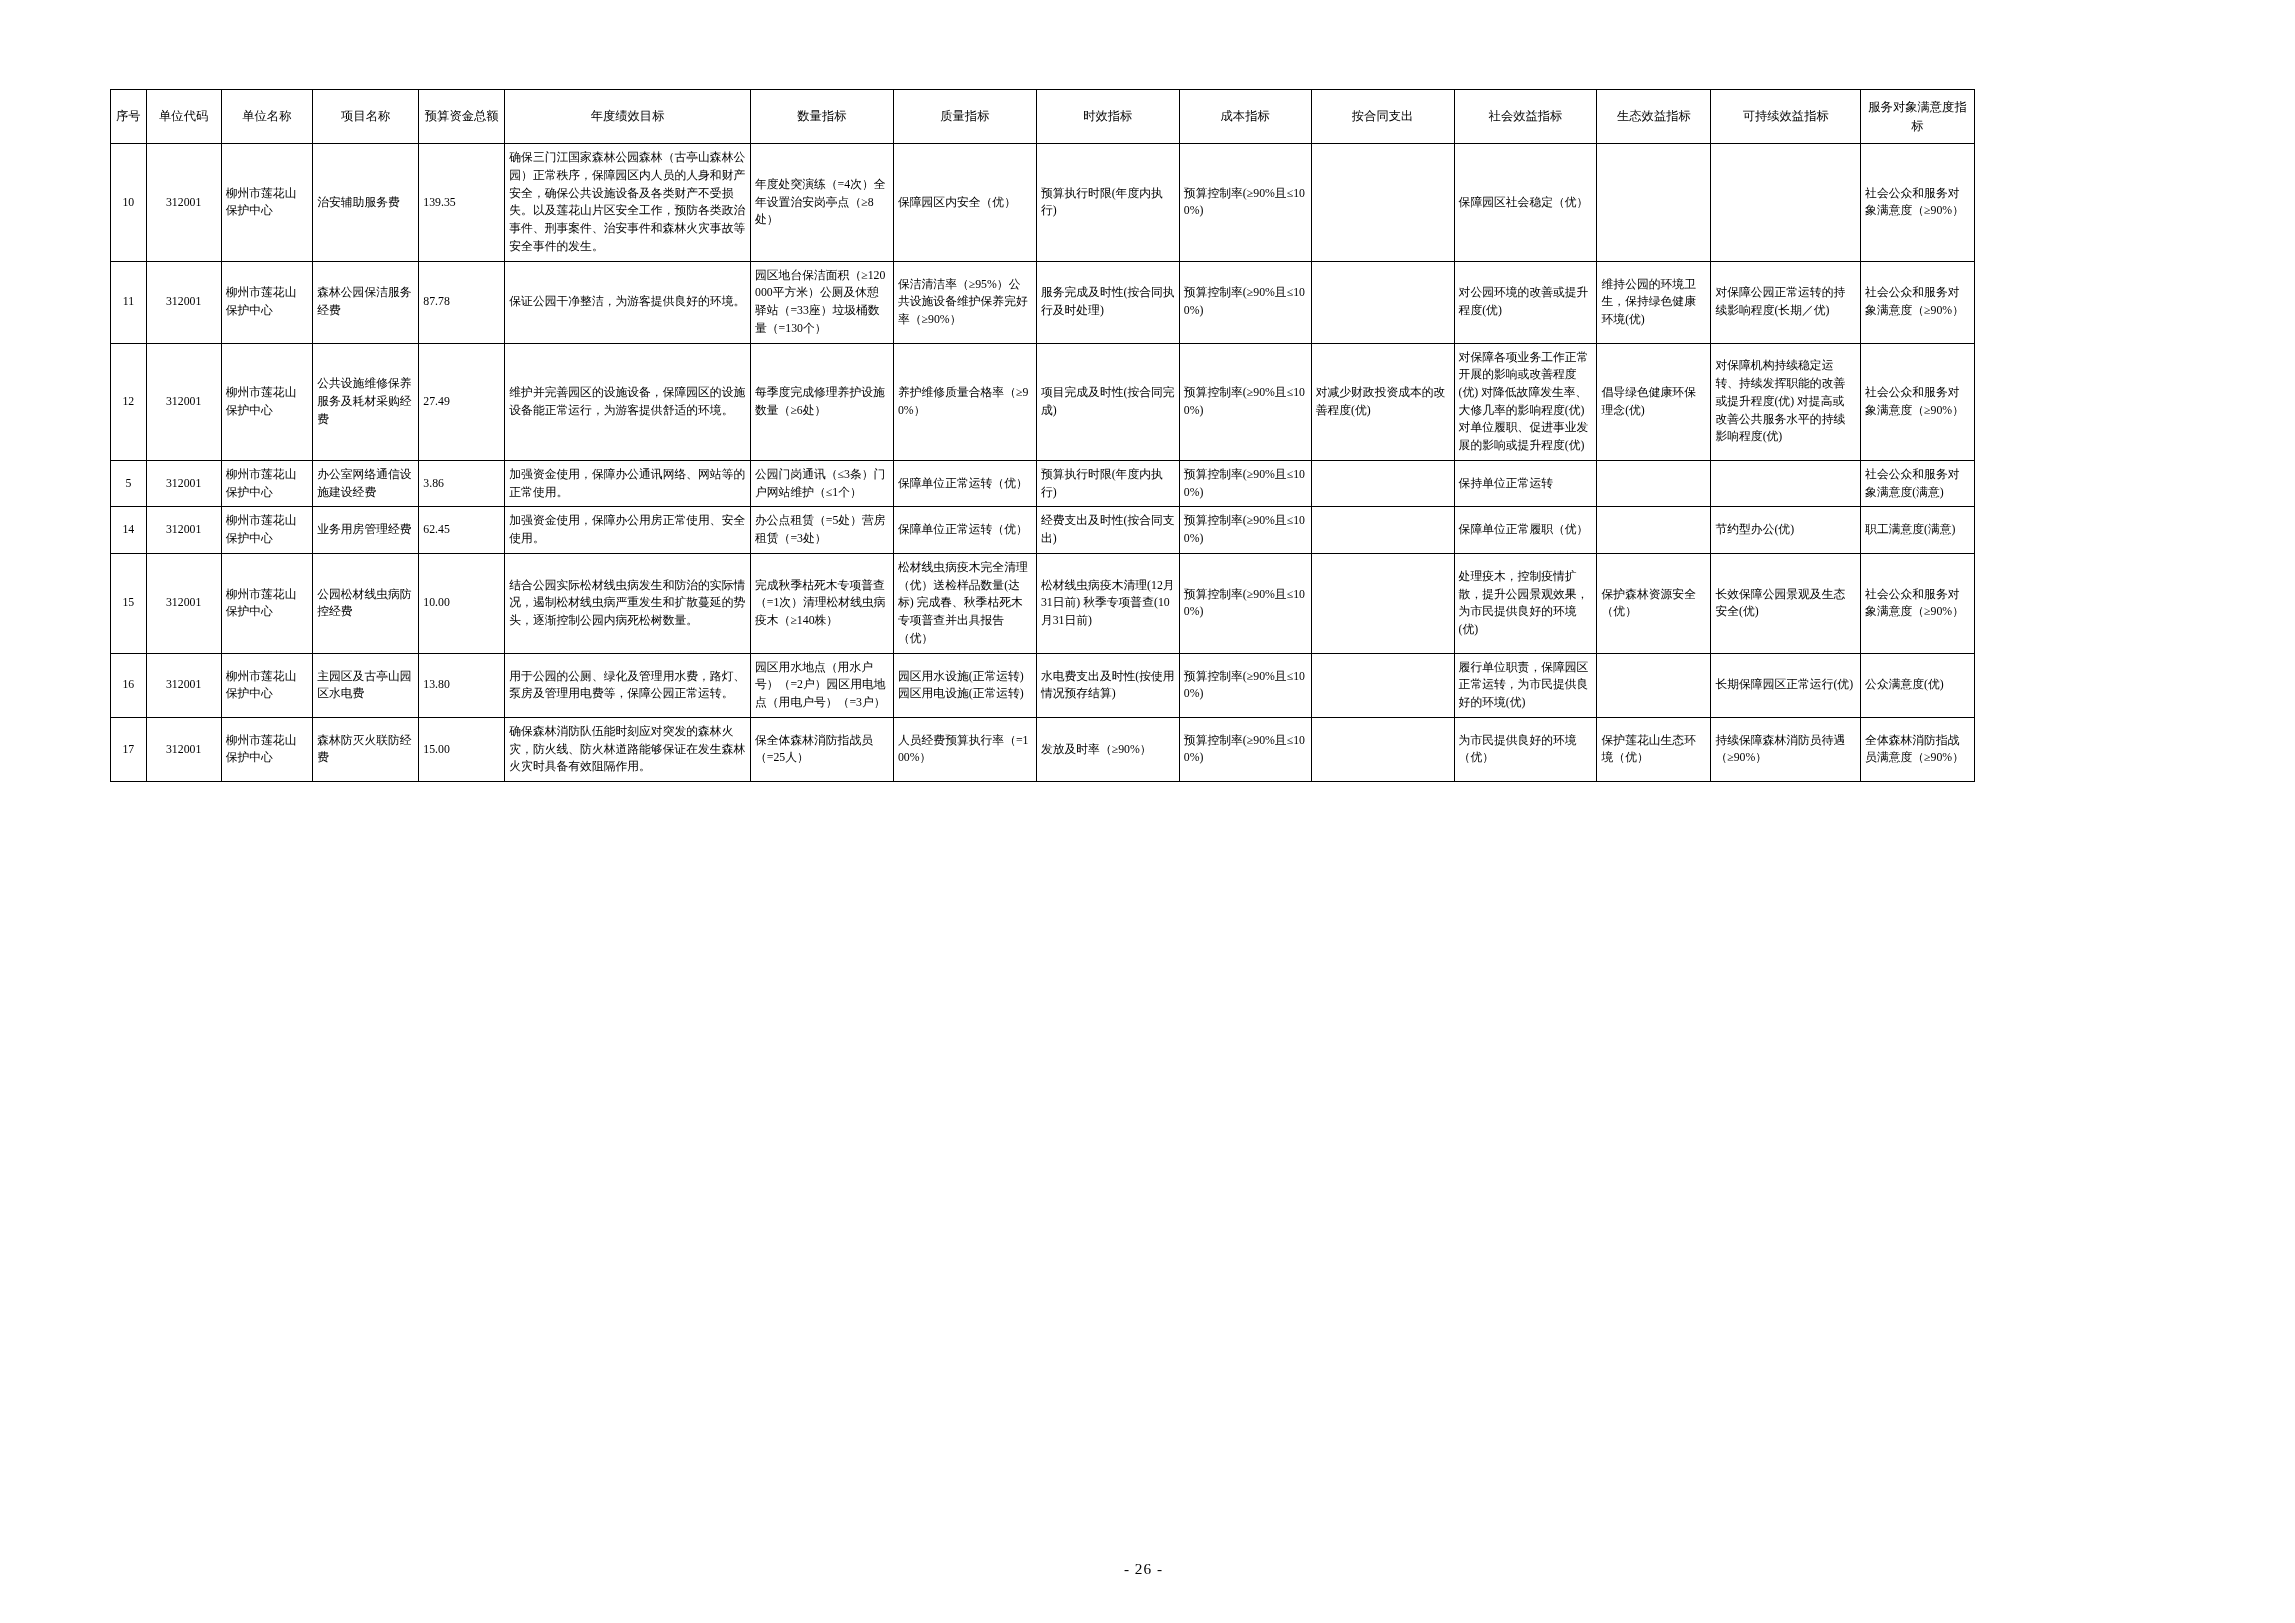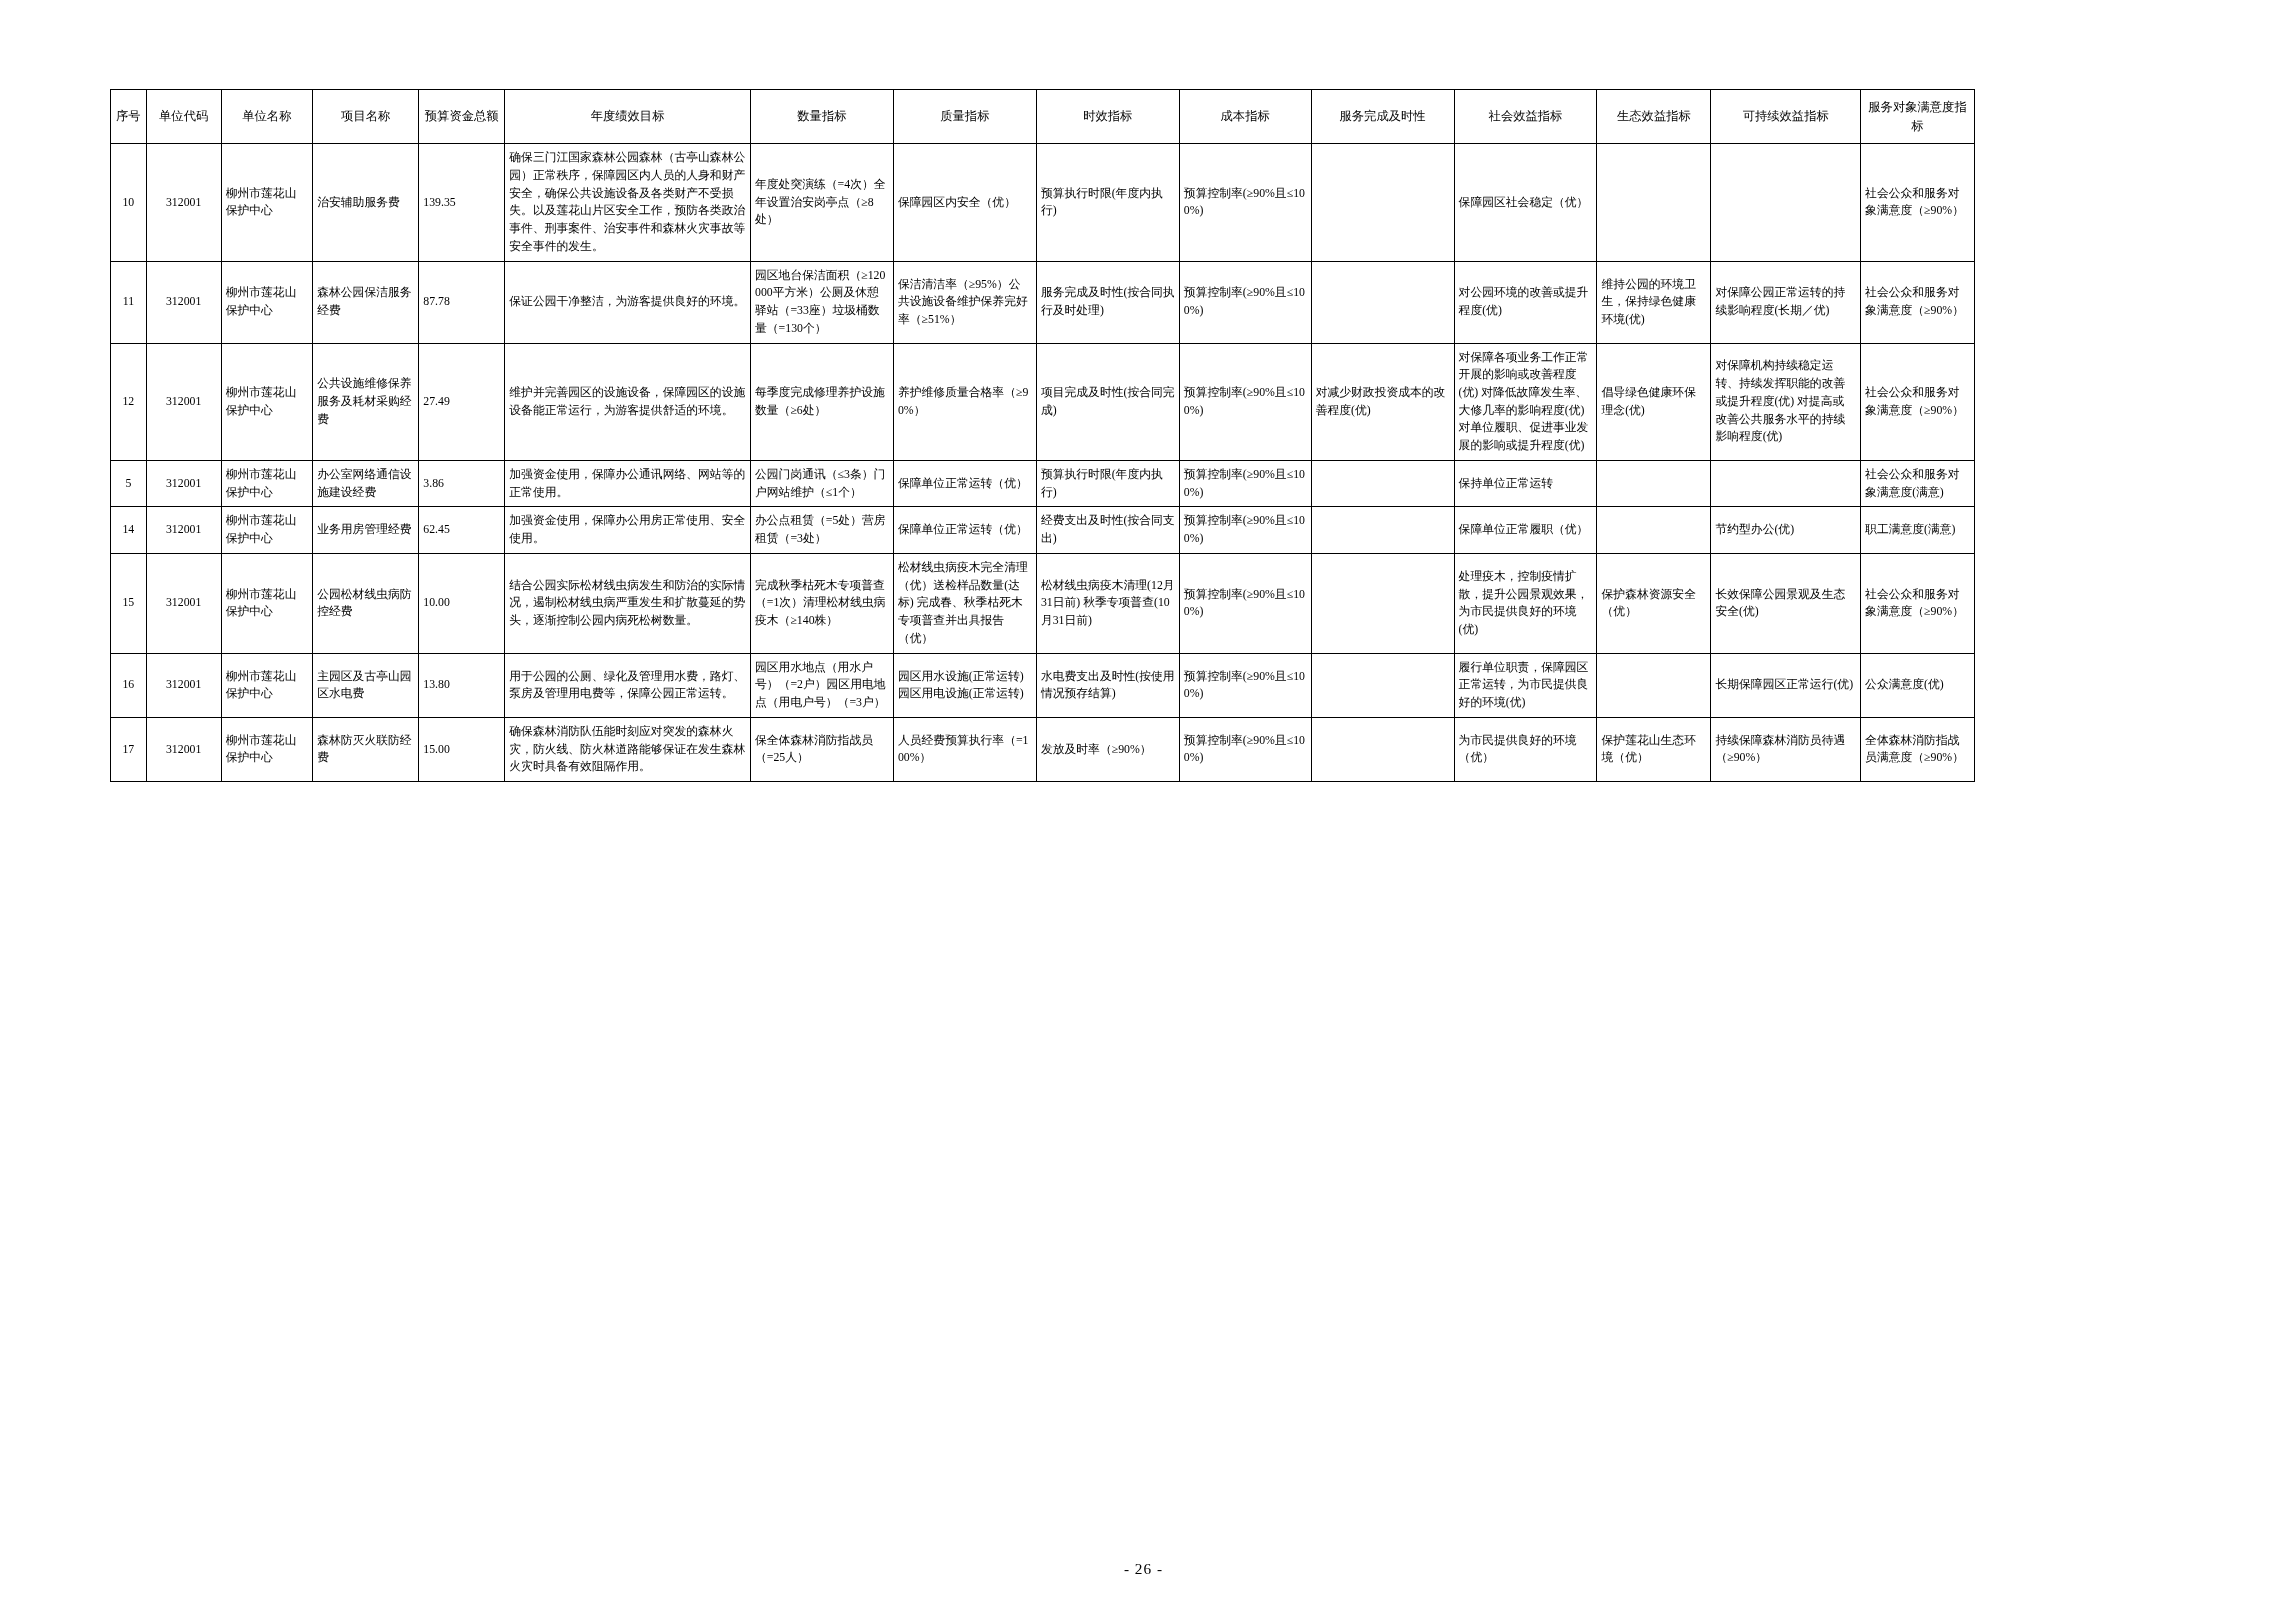--- a/index.html
+++ b/index.html
@@ -106,21 +106,21 @@
         <th>序号</th>
         <th>单位代码</th>
         <th>单位名称</th>
         <th>项目名称</th>
         <th>预算资金总额</th>
         <th>年度绩效目标</th>
         <th>数量指标</th>
         <th>质量指标</th>
         <th>时效指标</th>
         <th>成本指标</th>
-        <th>服务完成及时性</th>
+        <th>按合同支出</th>
         <th>社会效益指标</th>
         <th>生态效益指标</th>
         <th>可持续效益指标</th>
         <th>服务对象满意度指标</th>
       </tr>
     </thead>
     <tbody>
       <tr>
         <td class="c-idx">10</td>
         <td class="c-code">312001</td>
@@ -139,21 +139,21 @@
         <td class="c-text">社会公众和服务对象满意度（≥90%）</td>
       </tr>
       <tr>
         <td class="c-idx">11</td>
         <td class="c-code">312001</td>
         <td class="c-unit">柳州市莲花山保护中心</td>
         <td class="c-proj">森林公园保洁服务经费</td>
         <td class="c-amt">87.78</td>
         <td class="c-text">保证公园干净整洁，为游客提供良好的环境。</td>
         <td class="c-text">园区地台保洁面积（≥120000平方米）公厕及休憩驿站（=33座）垃圾桶数量（=130个）</td>
-        <td class="c-text">保洁清洁率（≥95%）公共设施设备维护保养完好率（≥51%）</td>
+        <td class="c-text">保洁清洁率（≥95%）公共设施设备维护保养完好率（≥90%）</td>
         <td class="c-text">服务完成及时性(按合同执行及时处理)</td>
         <td class="c-text">预算控制率(≥90%且≤100%)</td>
         <td class="c-text"></td>
         <td class="c-text">对公园环境的改善或提升程度(优)</td>
         <td class="c-text">维持公园的环境卫生，保持绿色健康环境(优)</td>
         <td class="c-text">对保障公园正常运转的持续影响程度(长期／优)</td>
         <td class="c-text">社会公众和服务对象满意度（≥90%）</td>
       </tr>
       <tr>
         <td class="c-idx">12</td>

